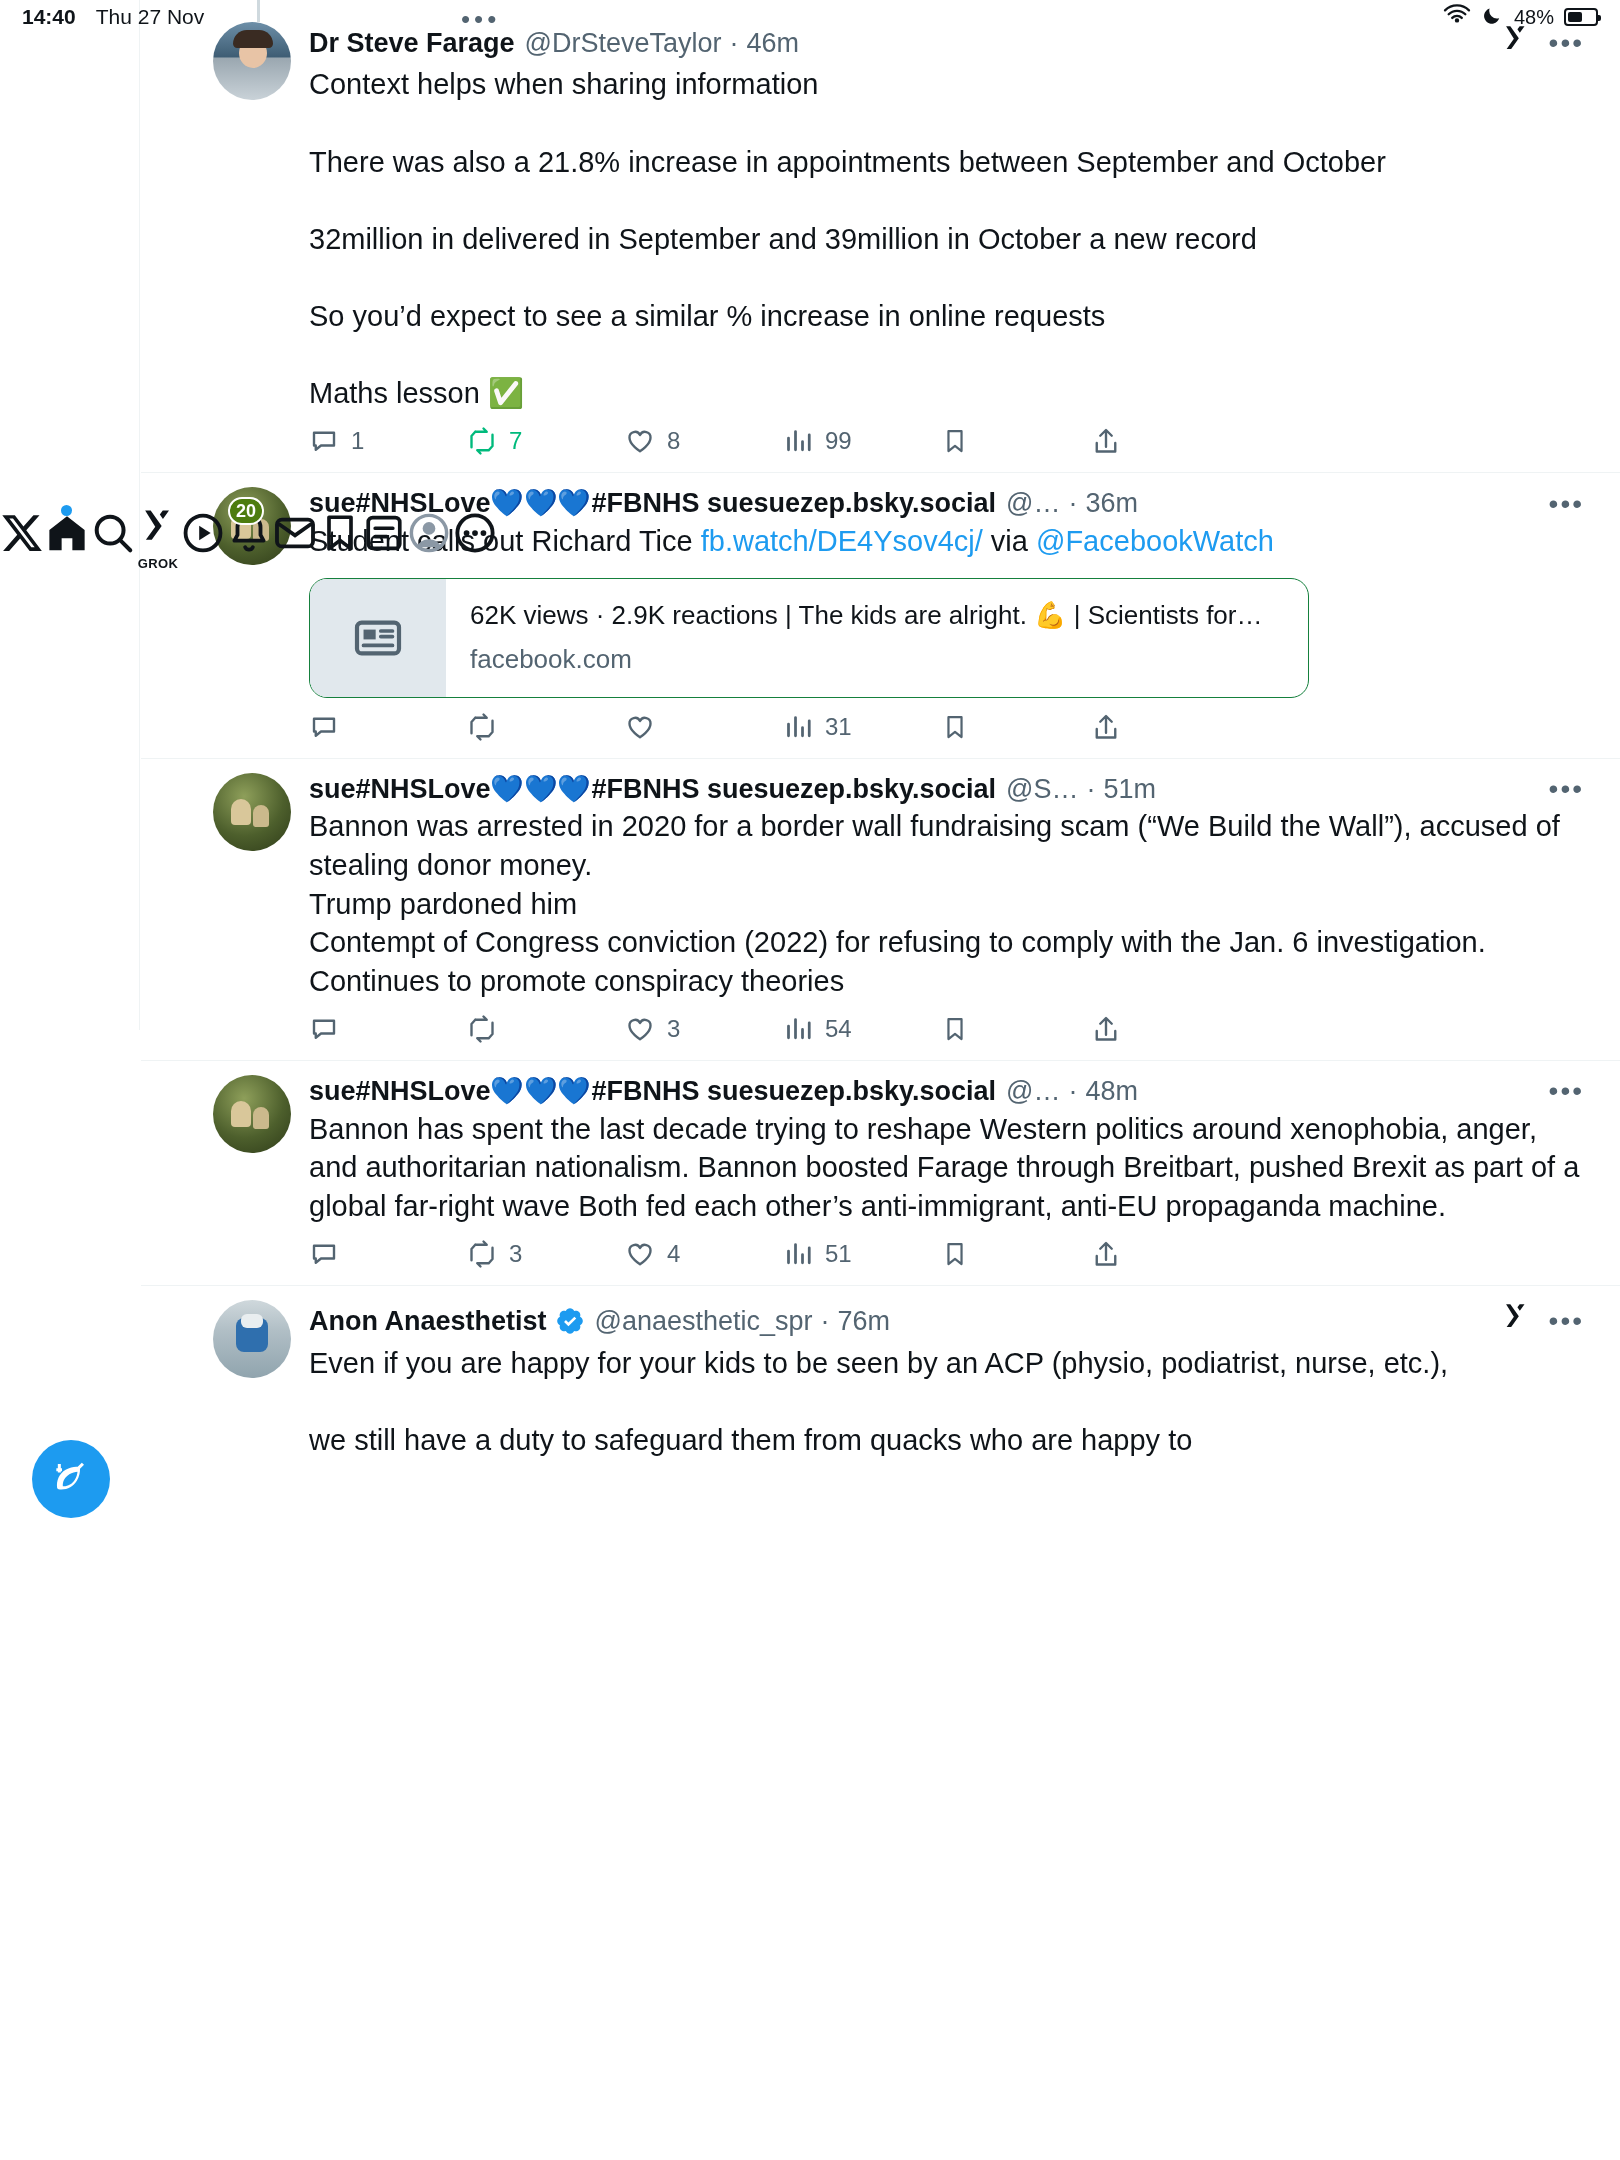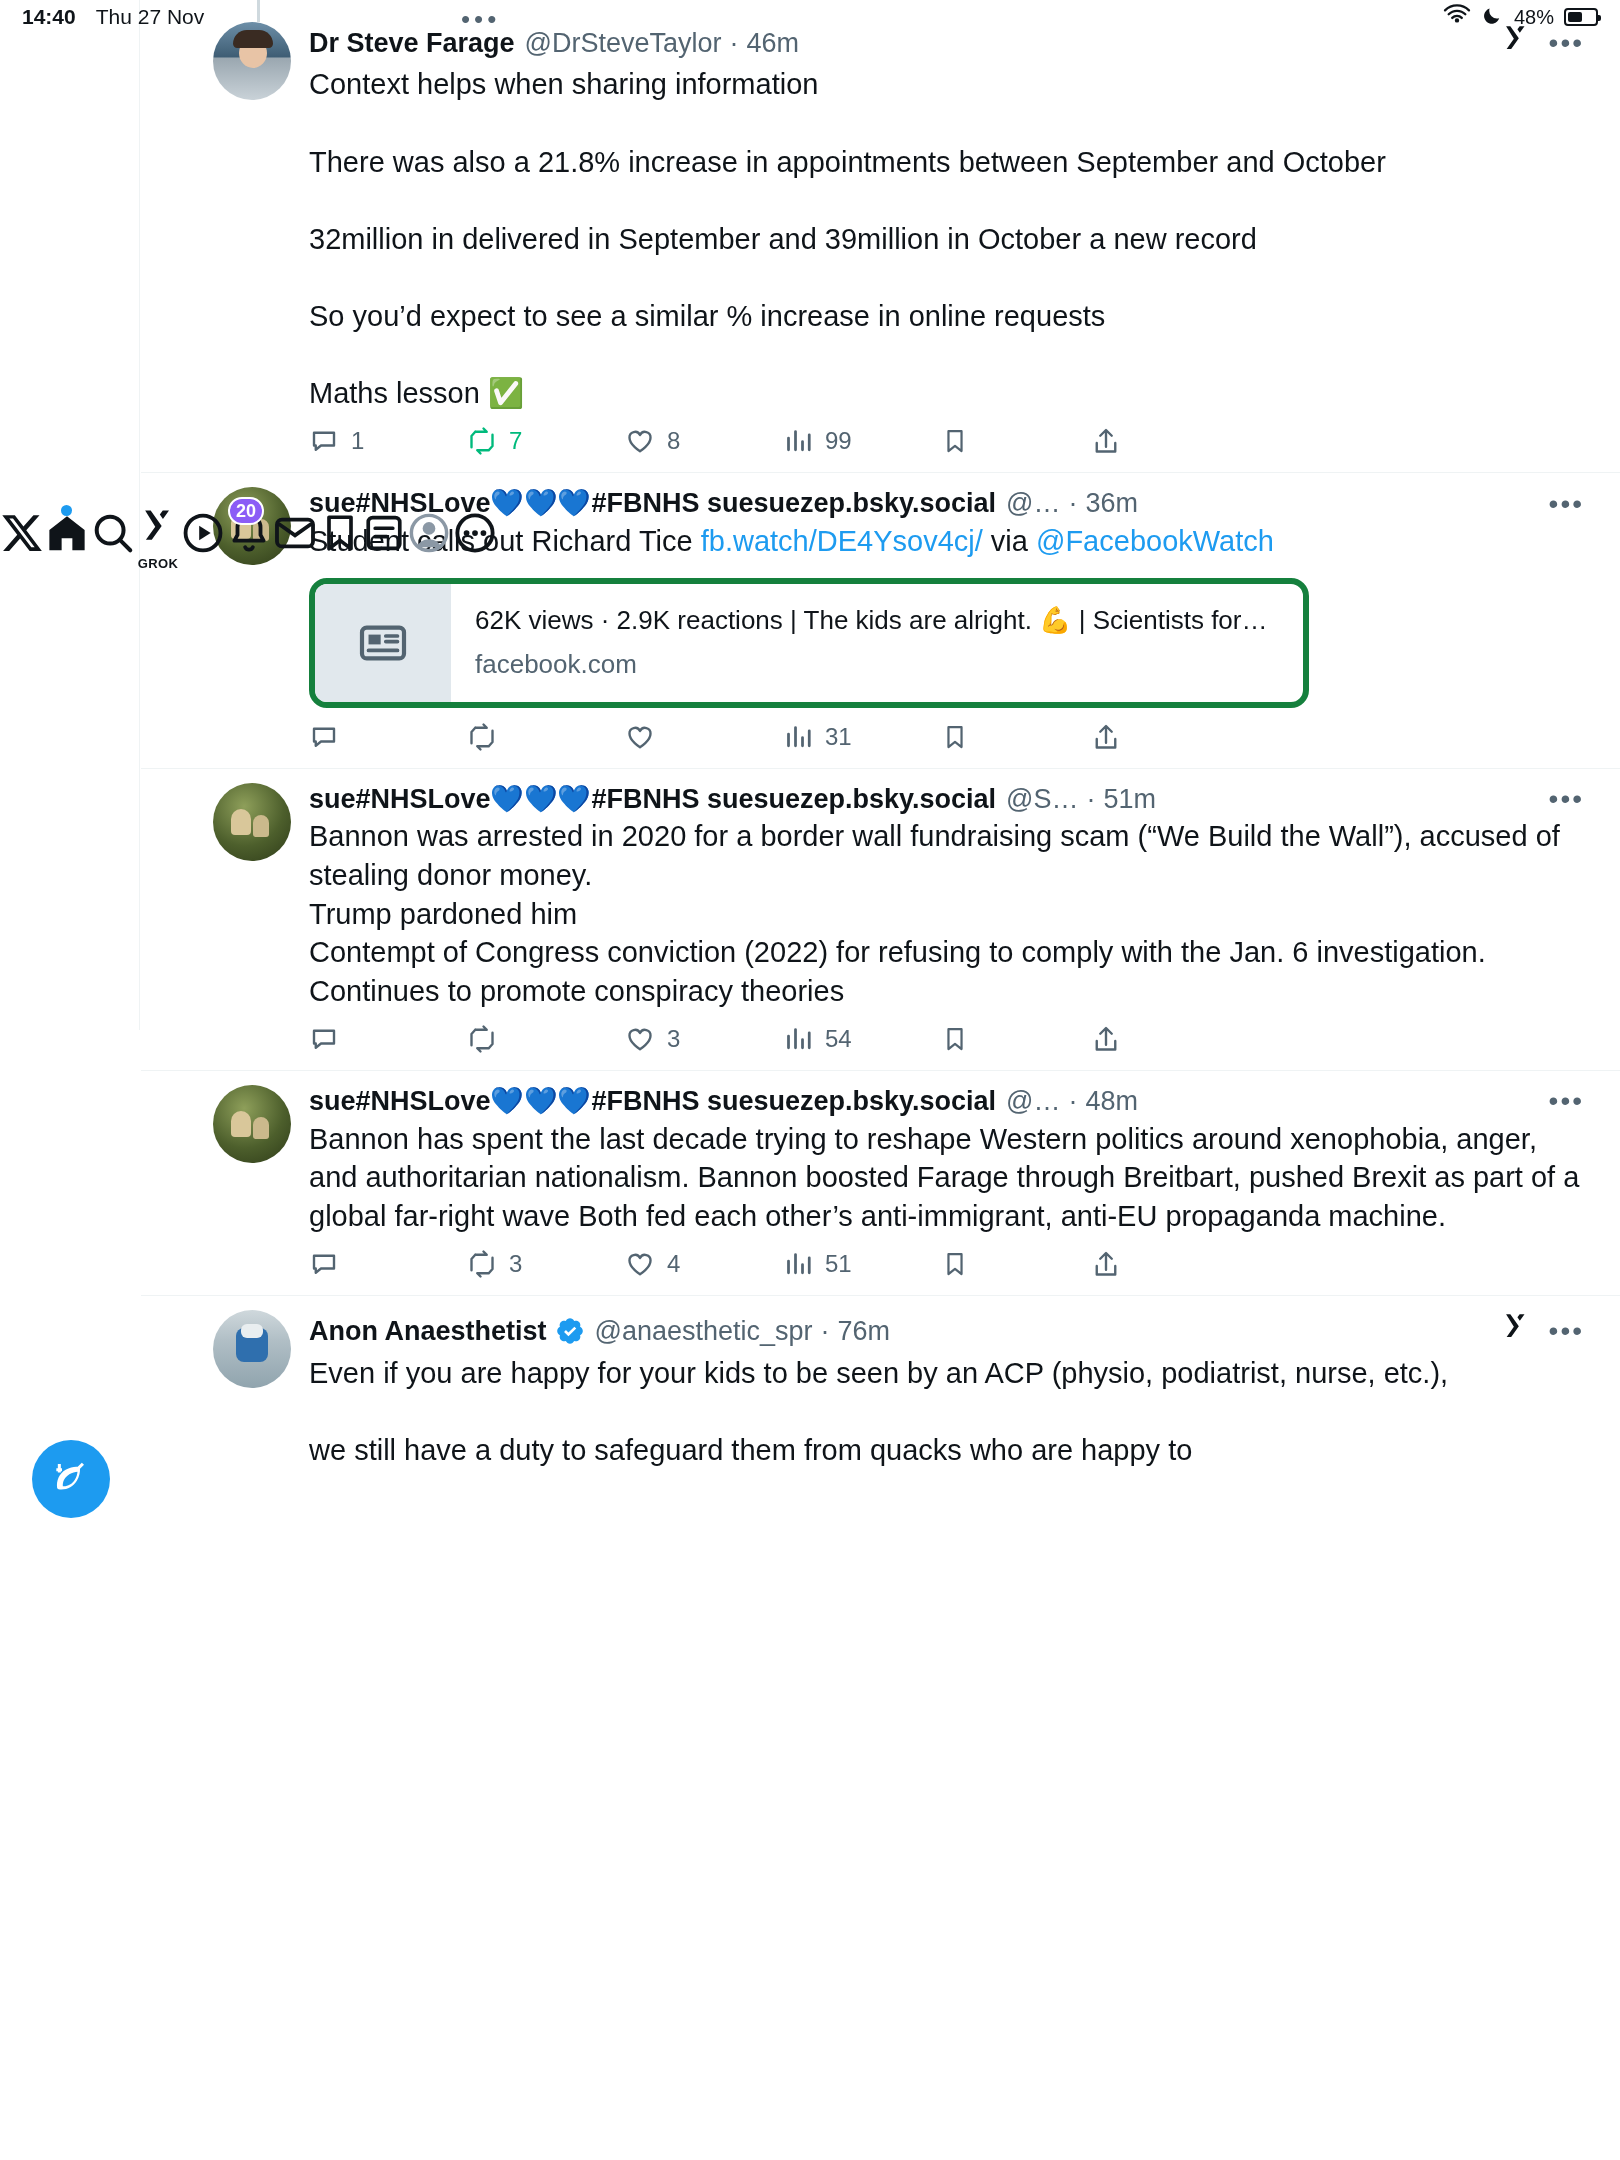--- a/index.html
+++ b/index.html
@@ -55,21 +55,21 @@
     position: absolute; bottom: 6px; left: 50%; transform: translateX(-50%);
     font-size: 13px; font-weight: 700; letter-spacing: .4px;
   }
   .dot-blue {
     position: absolute; top: 16px; right: 18px;
     width: 11px; height: 11px; border-radius: 50%; background: #1d9bf0;
   }
   .badge {
     position: absolute; top: 8px; right: 8px;
     min-width: 34px; height: 28px; border-radius: 14px;
-    background: #8b5cf6; color: #fff; font-size: 18px; font-weight: 700;
+    background: #4d7c0f; color: #fff; font-size: 18px; font-weight: 700;
     display: flex; align-items: center; justify-content: center;
     padding: 0 6px; border: 2px solid #fff;
   }
   .compose-fab {
     position: absolute; left: 32px; top: 1440px;
     width: 78px; height: 78px; border-radius: 50%;
     background: #1d9bf0; color: #fff;
     display: flex; align-items: center; justify-content: center;
   }
 
@@ -144,21 +144,21 @@
   .tw-text {
     font-size: 29px; line-height: 1.33; color: #0f1419;
     white-space: pre-wrap; word-wrap: break-word;
     margin-top: 2px;
   }
   .tw-text .link { color: #1d9bf0; }
 
   
   .card {
     margin-top: 18px; margin-bottom: 4px;
-    border: 6px solid #15803d; border-radius: 18px;
+    border: 1px solid #15803d; border-radius: 18px;
     display: flex; overflow: hidden; max-width: 1000px;
   }
   .card-thumb {
     flex: 0 0 136px; background: #e1e8ed;
     display: flex; align-items: center; justify-content: center;
   }
   .card-body { padding: 20px 24px; font-size: 26px; line-height: 1.3; }
   .card-domain { color: #536471; margin-top: 10px; }
 
   

